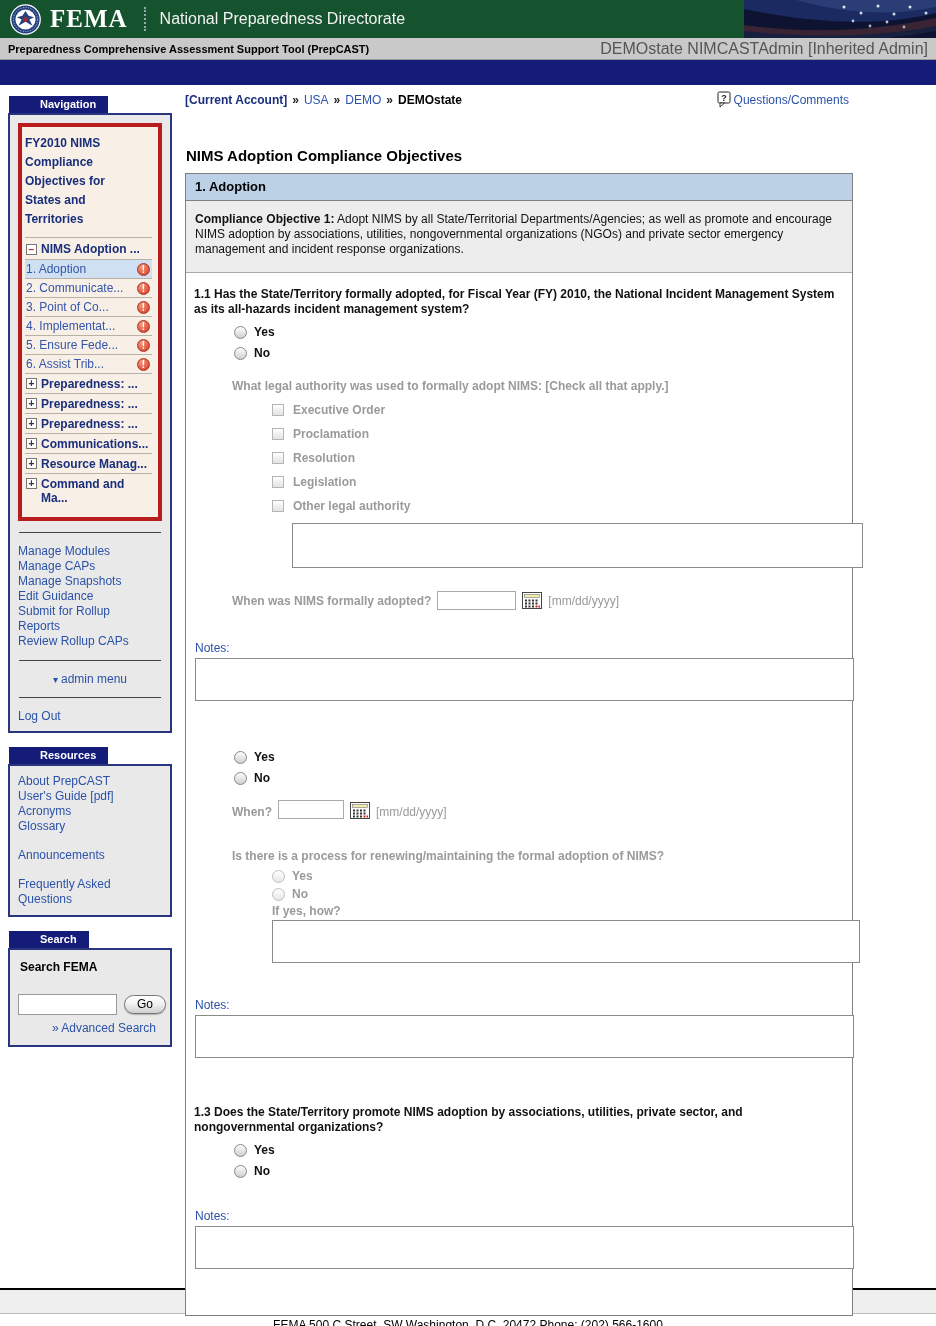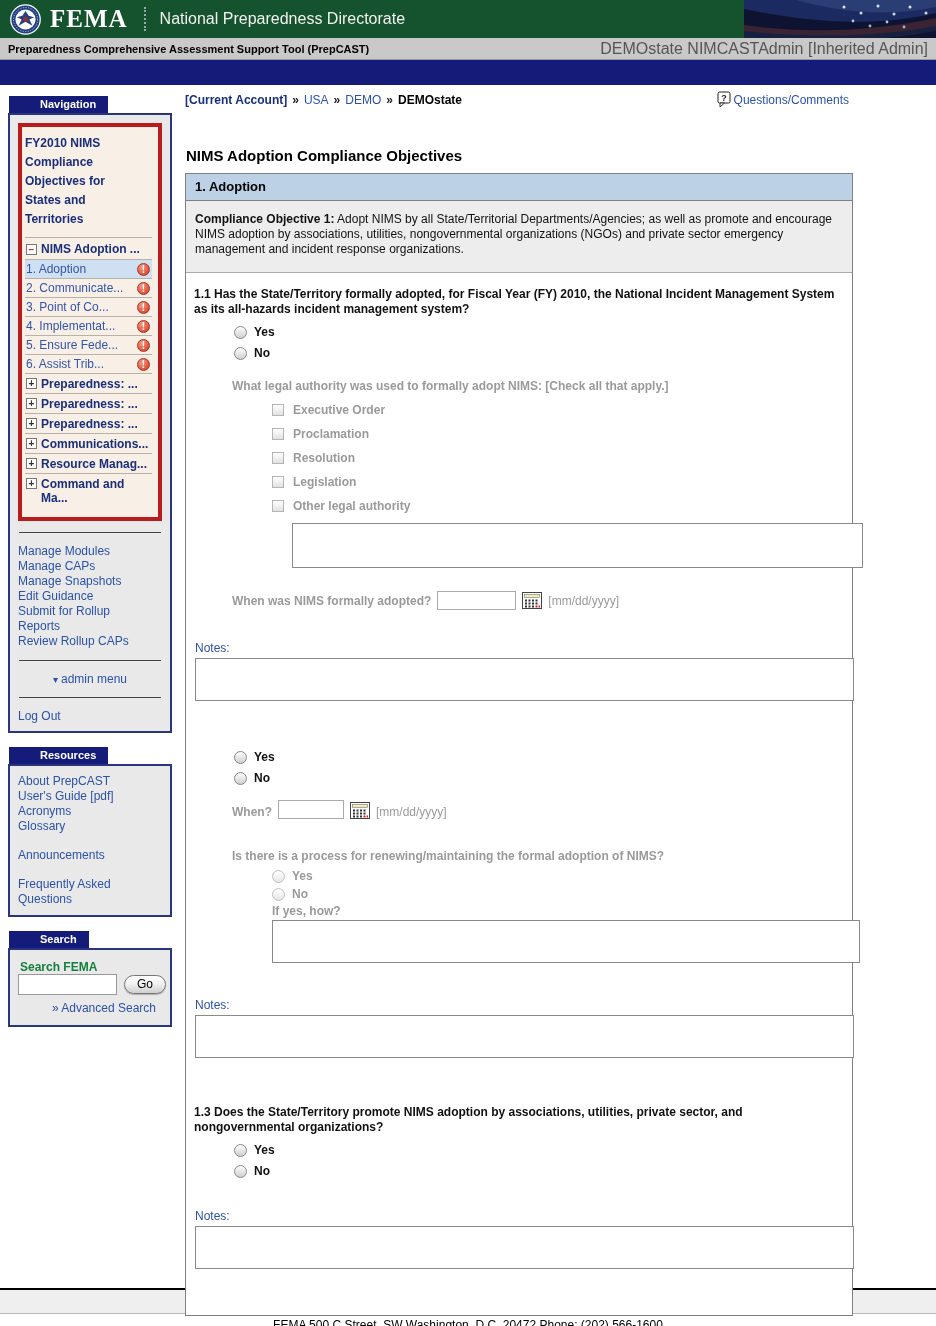--- a/index.html
+++ b/index.html
@@ -44,21 +44,21 @@
   .tree-group .toggle { margin-top:1px; }
   hr.side { border:0; border-top:1px solid #444; margin:11px 1px; }
   .side-links a, .res-links a { display:block; color:#2b52a8; text-decoration:none; line-height:15px; cursor:pointer; }
   .admin-row { text-align:center; color:#2b52a8; cursor:pointer; }
   .admin-row .arrow { font-size:10px; margin-right:3px; }
   .logout { color:#2b52a8; cursor:pointer; }
 
   .res-links a.spaced { margin-top:14px; }
   .pdf-tag { font-size:12px;margin-top:12px; }
 
-  .search-head { font-weight:bold; color:#15803d; margin:2px 0 0 2px; }
+  .search-head { font-weight:bold; color:#000000; margin:2px 0 20px 2px; }
   .search-row { display:flex; align-items:center; gap:7px; }
   .search-input { width:99px; height:21px; border:1px solid #999; background:#fff; }
   .pill-btn { border:1px solid #777; border-radius:11px; background:linear-gradient(#ffffff,#f2f2f2 45%,#cfcfcf); padding:1px 12px 2px; font-size:12px; color:#000; cursor:pointer; box-shadow:0 1px 1px rgba(0,0,0,.25); font-family:inherit; }
   .adv-search { color:#2b52a8; text-align:right; margin:6px 6px 2px 0; cursor:pointer; }
 
   
   .main { position:absolute; left:185px; top:8px; width:668px; }
   .crumb-row { display:flex; justify-content:space-between; align-items:flex-start; }
   .crumbs { font-size:12px; }
   .bc-current { color:#1a2f7c; font-weight:bold; cursor:pointer; }

